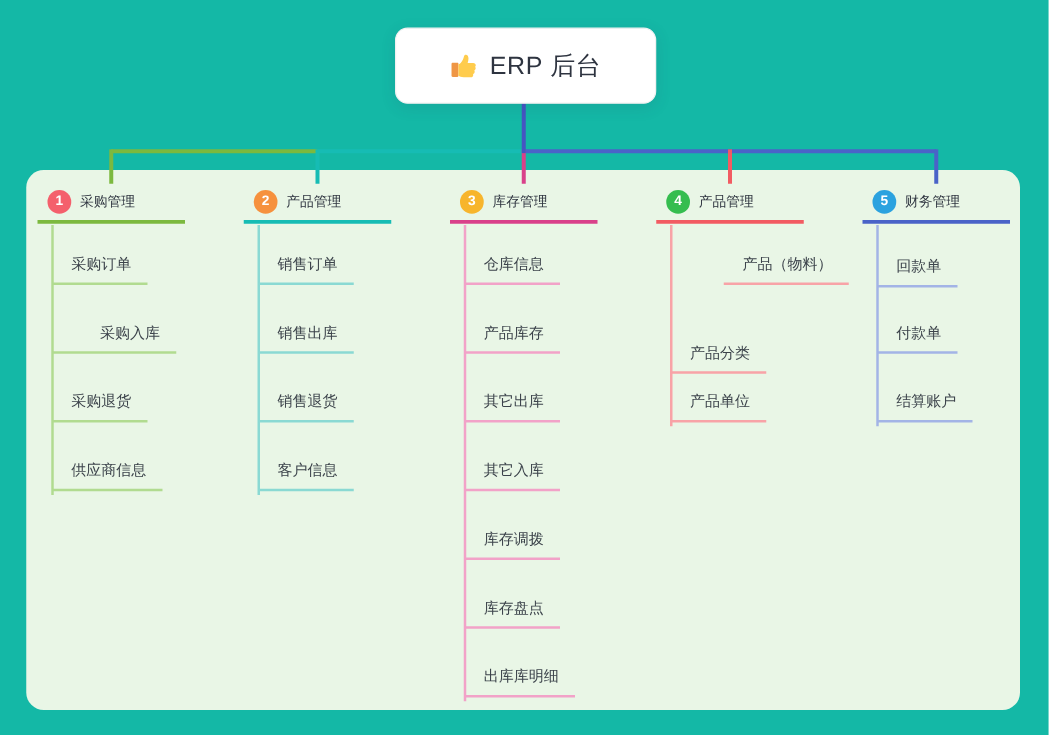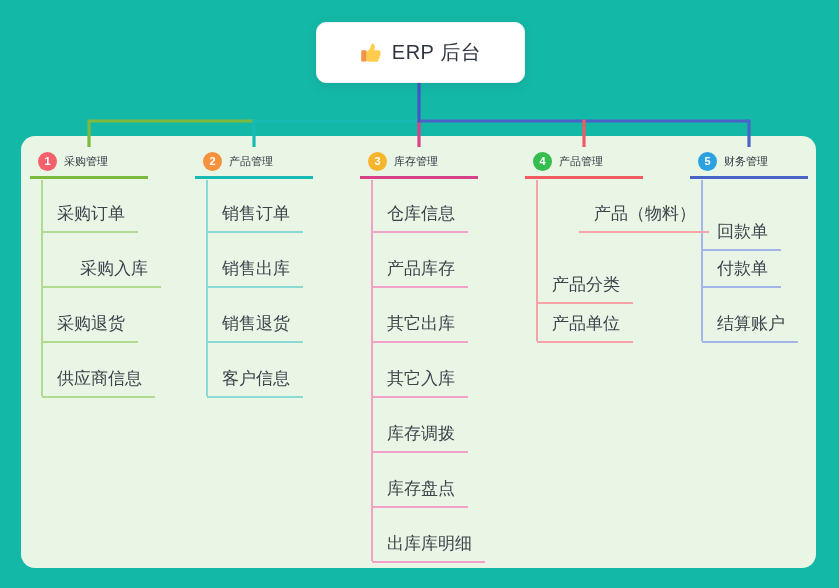--- a/index.html
+++ b/index.html
@@ -17,21 +17,21 @@
              display:flex;align-items:center;justify-content:center;gap:10px;}
   #root-card .title{font-size:20px;color:#2E3440;letter-spacing:0.5px;}
 
   .branch-header{position:absolute;height:33px;display:flex;align-items:center;
                  gap:7px;padding-left:8px;box-sizing:border-box;}
   .badge{width:19px;height:19px;border-radius:50%;color:#fff;font-size:11px;
          font-weight:bold;display:flex;align-items:center;justify-content:center;
          flex:0 0 19px;}
   .branch-label{font-size:11px;color:#2F3540;white-space:nowrap;}
 
-  .leaf{position:absolute;font-size:17px;line-height:1;color:#3C434B;
+  .leaf{position:absolute;font-size:12px;line-height:1;color:#3C434B;
         padding:0 13px 9px 15px;border-bottom:2px solid;white-space:nowrap;}
 </style>
 </head>
 <body>
 
 <div id="canvas">
 
   <div id="panel"></div>
 
   <svg id="connectors" width="839" height="588" viewBox="0 0 839 588">
@@ -93,18 +93,18 @@
         <span class="badge" style="background: rgb(53, 189, 79);">4</span>
         <span class="branch-label">产品管理</span>
       </div>
       <div class="leaf" style="left: 537px; top: 205px; border-bottom-color: rgb(248, 163, 167); margin-left: 42px;">产品（物料）</div>
       <div class="leaf" style="left: 537px; top: 260px; border-bottom-color: rgb(248, 163, 167); margin-top: 16px;">产品分类</div>
       <div class="leaf" style="left: 537px; top: 315px; border-bottom-color: rgb(248, 163, 167);">产品单位</div>
       <div class="branch-header" style="left: 690px; top: 146px; width: 118px; border-bottom: 3px solid rgb(74, 99, 200);">
         <span class="badge" style="background: rgb(43, 162, 223);">5</span>
         <span class="branch-label">财务管理</span>
       </div>
-      <div class="leaf" style="left: 702px; top: 223px; border-bottom-color: rgb(163, 180, 230); text-align: center;">回款单</div>
+      <div class="leaf" style="left: 702px; top: 207px; border-bottom-color: rgb(163, 180, 230); text-align: center;">回款单</div>
       <div class="leaf" style="left: 702px; top: 260px; border-bottom-color: rgb(163, 180, 230);">付款单</div>
       <div class="leaf" style="left: 702px; top: 315px; border-bottom-color: rgb(163, 180, 230);">结算账户</div>
     </div>
 
 </div>
 
 </body></html>

